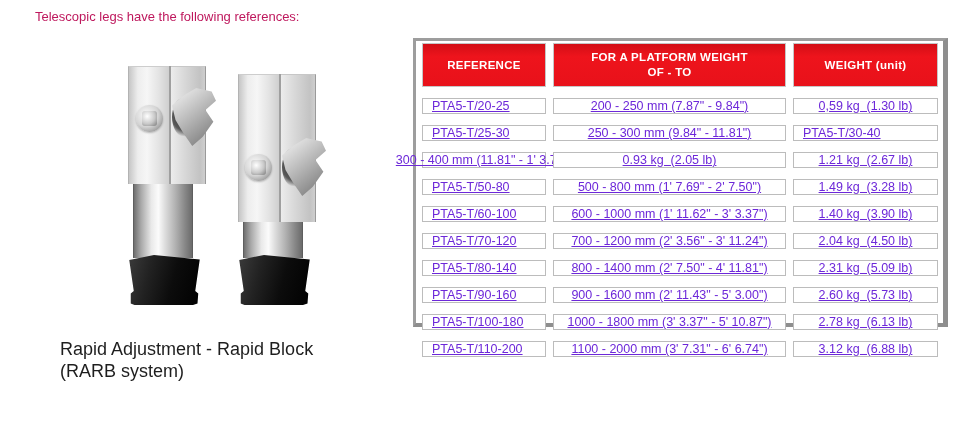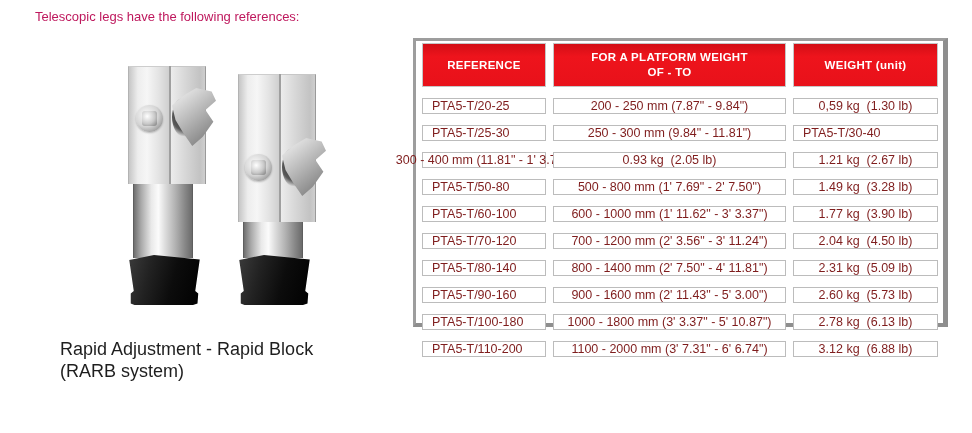--- a/index.html
+++ b/index.html
@@ -65,21 +65,21 @@
   .spec-table { position:absolute; left:413px; top:38px; width:535px; height:289px;
            background:#fff; border:3px solid #9d9d9d; border-right:5px solid #8e8e8e;
            border-bottom:4px solid #8e8e8e; padding:2px 5px 3px 6px;
            display:grid; grid-template-columns:124px 233px 1fr;
            grid-template-rows:44px repeat(11, 1fr); gap:11px 7px; }
   .cell { display:flex; align-items:center; justify-content:center; white-space:pre; }
   .hdr  { flex-direction:column; color:#ffffff; font-weight:bold; font-size:11.5px;
           letter-spacing:.3px; line-height:1.3; text-align:center;
           background:linear-gradient(180deg,#d20e16,#ee141c 30%,#e8111a);
           border:1px solid #c6c6c6; }
-  .bodyc{ font-size:12.5px; color:#7f1d1d; border:1px solid #bcbcbc; background:#fff; }
+  .bodyc{ font-size:12.5px; color:#6d28d9; border:1px solid #bcbcbc; background:#fff;text-decoration:underline; }
   .bodyc.c1 { justify-content:flex-start; padding-left:9px; }
 </style>
 </head>
 <body>
 
 <div class="page">
 
   <div class="intro">Telescopic legs have the following references:</div>
 
   <div class="figure">
@@ -133,21 +133,21 @@
     <div class="cell bodyc c3">0.93 kg  (2.05 lb)</div>
 
     <div class="cell bodyc c3">1.21 kg  (2.67 lb)</div>
 
     <div class="cell bodyc c1">PTA5-T/50-80</div>
     <div class="cell bodyc c2">500 - 800 mm (1' 7.69" - 2' 7.50")</div>
     <div class="cell bodyc c3">1.49 kg  (3.28 lb)</div>
 
     <div class="cell bodyc c1">PTA5-T/60-100</div>
     <div class="cell bodyc c2">600 - 1000 mm (1' 11.62" - 3' 3.37")</div>
-    <div class="cell bodyc c3">1.77 kg  (3.90 lb)</div>
+    <div class="cell bodyc c3">1.40 kg  (3.90 lb)</div>
 
     <div class="cell bodyc c1">PTA5-T/70-120</div>
     <div class="cell bodyc c2">700 - 1200 mm (2' 3.56" - 3' 11.24")</div>
     <div class="cell bodyc c3">2.04 kg  (4.50 lb)</div>
 
     <div class="cell bodyc c1">PTA5-T/80-140</div>
     <div class="cell bodyc c2">800 - 1400 mm (2' 7.50" - 4' 11.81")</div>
     <div class="cell bodyc c3">2.31 kg  (5.09 lb)</div>
 
     <div class="cell bodyc c1">PTA5-T/90-160</div>

